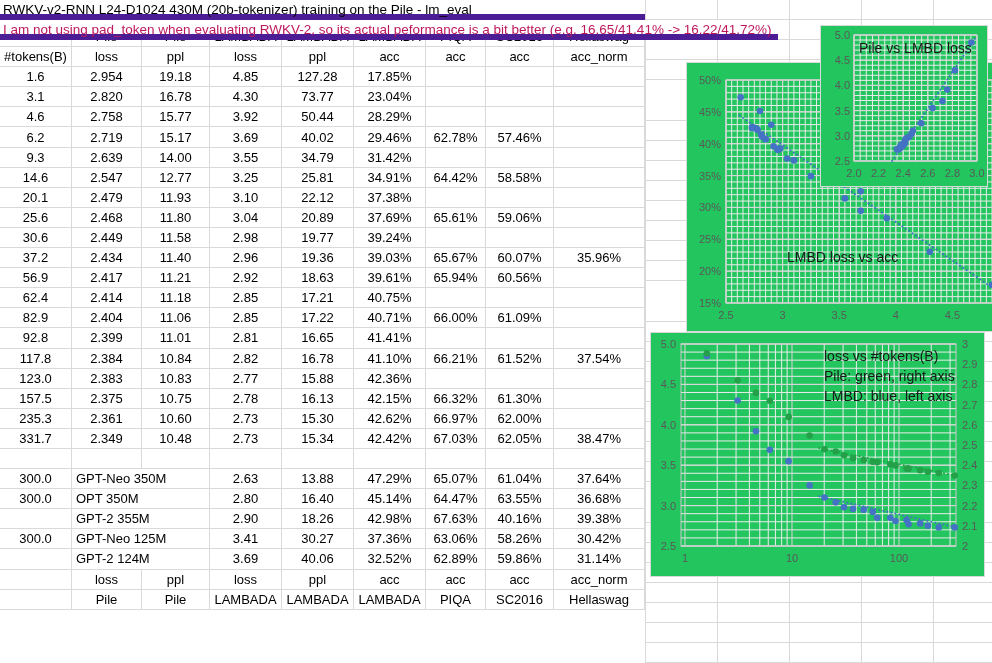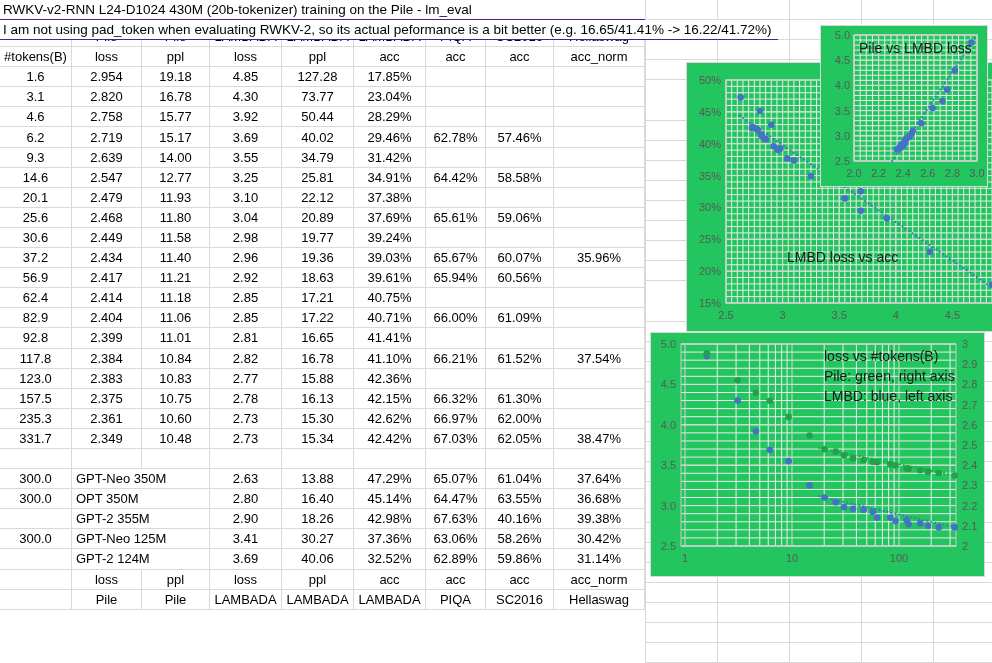--- a/index.html
+++ b/index.html
@@ -3,21 +3,21 @@
 <meta charset="utf-8">
 <style>
   html,body{margin:0;padding:0;background:#fff;}
   body{font-family:"Liberation Sans", sans-serif; color:#000;}
   #canvas{position:relative;width:992px;height:663px;overflow:hidden;background:#fff;}
   .grid-strip{position:absolute;left:645px;top:0;width:347px;height:663px;z-index:0;
     background-image:
       repeating-linear-gradient(to bottom, transparent 0, transparent 19.1px, #d9d9d9 19.1px, #d9d9d9 20.1px),
       repeating-linear-gradient(to right, #d9d9d9 0, #d9d9d9 1px, transparent 1px, transparent 72px);}
   .title-row{position:absolute;left:0;height:20.1px;line-height:20.1px;background:#fff;
-    border-bottom:1px solid #4c1d95;white-space:nowrap;font-size:13.5px;padding-left:3px;
+    border-bottom:6px solid #4c1d95;white-space:nowrap;font-size:13.5px;padding-left:3px;
     box-sizing:border-box;z-index:2;}
   #title1{top:0;width:645px;}
   #title2{top:20.1px;width:778px;}
   #table-grid{position:absolute;left:0;top:27px;width:645px;z-index:1;}
   .trow{display:grid;grid-template-columns:72px 70px 68px 72px 72px 72px 60px 68px 91px;height:20.1px;}
   .cell{border-right:1px solid #d9d9d9;border-bottom:1px solid #d9d9d9;display:flex;
     align-items:center;justify-content:center;font-size:13px;white-space:nowrap;overflow:visible;box-sizing:border-box;}
   .cell.model{grid-column:span 2;justify-content:flex-start;padding-left:4px;}
   .chart{position:absolute;background:#22c55e;border:1px solid #d9d9d9;box-sizing:border-box;}
   #chart2{left:686px;top:62px;width:333px;height:270px;z-index:3;}
@@ -30,21 +30,21 @@
 </style>
 </head>
 <body>
 
 <div id="canvas">
   <div class="grid-strip"></div>
   <div class="title-row" id="title1">
     <span>RWKV-v2-RNN L24-D1024 430M (20b-tokenizer) training on the Pile - lm_eval</span>
   </div>
   <div class="title-row" id="title2">
-    <span id="note-text" style="color: #000000;">I am not using pad_token when evaluating RWKV-2, so its actual peformance is a bit better (e.g. 16.65/41.41% -&gt; 16.22/41.72%)</span>
+    <span id="note-text" style="color: #be185d;">I am not using pad_token when evaluating RWKV-2, so its actual peformance is a bit better (e.g. 16.65/41.41% -&gt; 16.22/41.72%)</span>
   </div>
   <div id="table-grid">
       <div class="trow">
         <div class="cell"></div>
         <div class="cell">Pile</div>
         <div class="cell">Pile</div>
         <div class="cell">LAMBADA</div>
         <div class="cell">LAMBADA</div>
         <div class="cell">LAMBADA</div>
         <div class="cell">PIQA</div>

